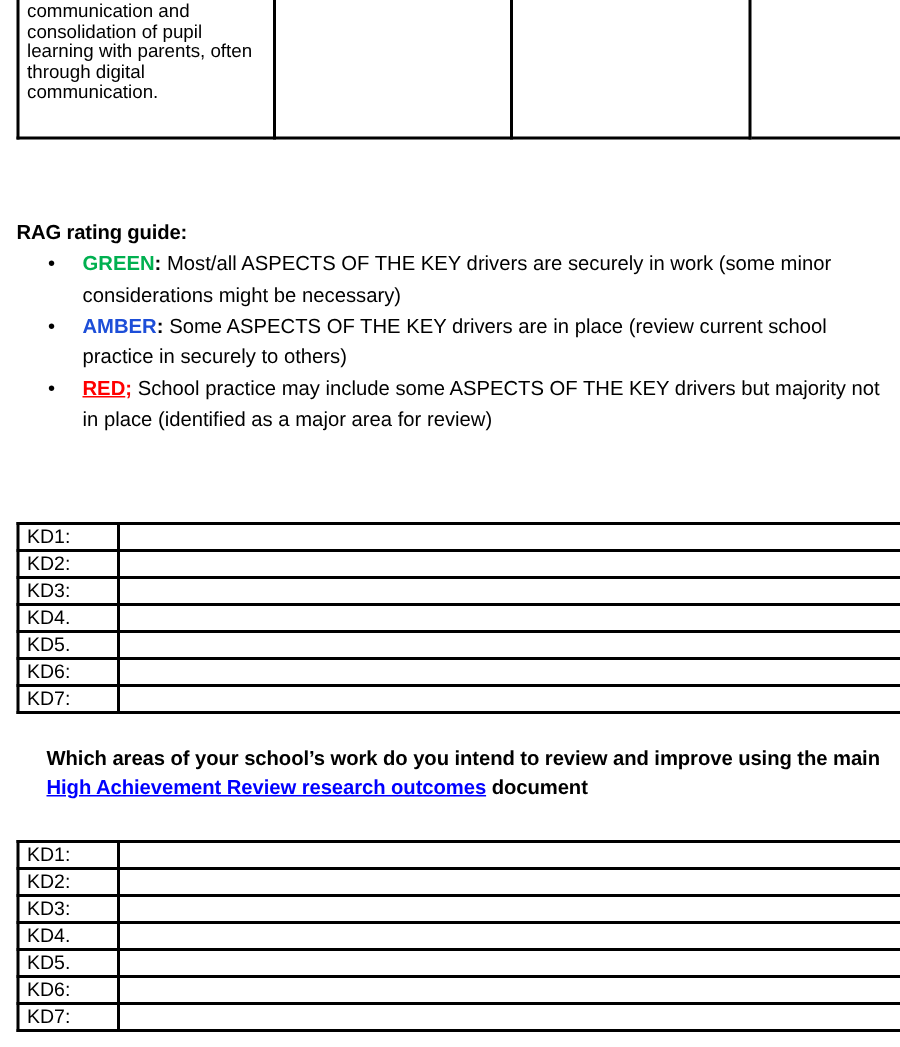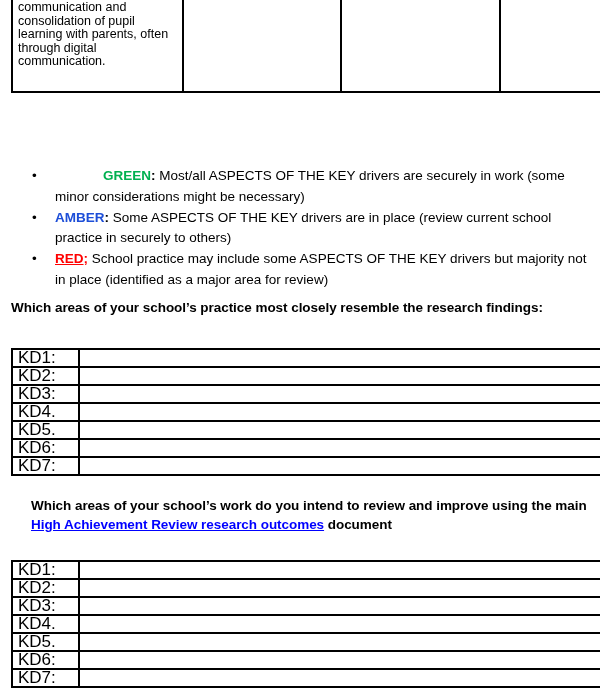--- a/index.html
+++ b/index.html
@@ -73,21 +73,21 @@
     line-height: 20.8px;
     margin: 0 0 0 0;
   }
   .rag-list li .bullet {
     position: absolute;
     left: 21px;
     top: 0;
     font-size: 13.5px;
     line-height: 20.8px;
   }
-  .tag-green { color: #00B050; font-weight: bold; margin-left: 48px; }
+  .tag-green { color: #00B050; font-weight: bold; }
   .tag-amber { color: #1d4ed8; font-weight: bold; }
   .tag-red   { color: #FF0000; font-weight: bold; text-decoration: underline; }
   .sep-black { color: #000000; font-weight: bold; }
   .sep-red   { color: #FF0000; font-weight: bold; }
 
   
   .section-heading {
     position: absolute;
     left: 11px;
     font-size: 13.5px;
@@ -114,21 +114,21 @@
     border-collapse: collapse;
     table-layout: fixed;
   }
   #kd-table-practice { top: 348px; }
   #kd-table-review   { top: 560px; }
 
   .kd-table td {
     border: 2px solid #000000;
     height: 14px;
     padding: 0px 3px 0px 5px;
-    font-size: 17px;
+    font-size: 13px;
     line-height: 16px;
     vertical-align: middle;
   }
   .kd-table td.kd-label {
     width: 57px;
     white-space: nowrap;
   }
   .kd-table td.kd-value {
     width: 518px;
   }
@@ -142,34 +142,34 @@
     <tbody>
       <tr>
         <td class="c1">communication and consolidation of pupil learning with parents, often through digital communication.</td>
         <td class="c2"></td>
         <td class="c3"></td>
         <td class="c4"></td>
       </tr>
     </tbody>
   </table>
 
+  <div class="rag-heading">RAG rating guide:</div>
 
   <ul class="rag-list">
     <li>
       <span class="bullet">•</span><span class="tag-green">GREEN</span><span class="sep-black">:</span><span> Most/all ASPECTS OF THE KEY drivers are securely in work (some minor considerations might be necessary)</span>
     </li>
     <li>
       <span class="bullet">•</span><span class="tag-amber">AMBER</span><span class="sep-black">:</span><span> Some ASPECTS OF THE KEY drivers are in place (review current school practice in securely to others)</span>
     </li>
     <li>
       <span class="bullet">•</span><span class="tag-red">RED</span><span class="sep-red">;</span><span> School practice may include some ASPECTS OF THE KEY drivers but majority not in place (identified as a major area for review)</span>
     </li>
   </ul>
 
-  <div class="section-heading" id="heading-practice">Which areas of your school’s practice most closely resemble the research findings:</div>
 
   <table class="kd-table" id="kd-table-practice">
     <tbody>
       <tr>
         <td class="kd-label">KD1:</td>
         <td class="kd-value"></td>
       </tr>
       <tr>
         <td class="kd-label">KD2:</td>
         <td class="kd-value"></td>

